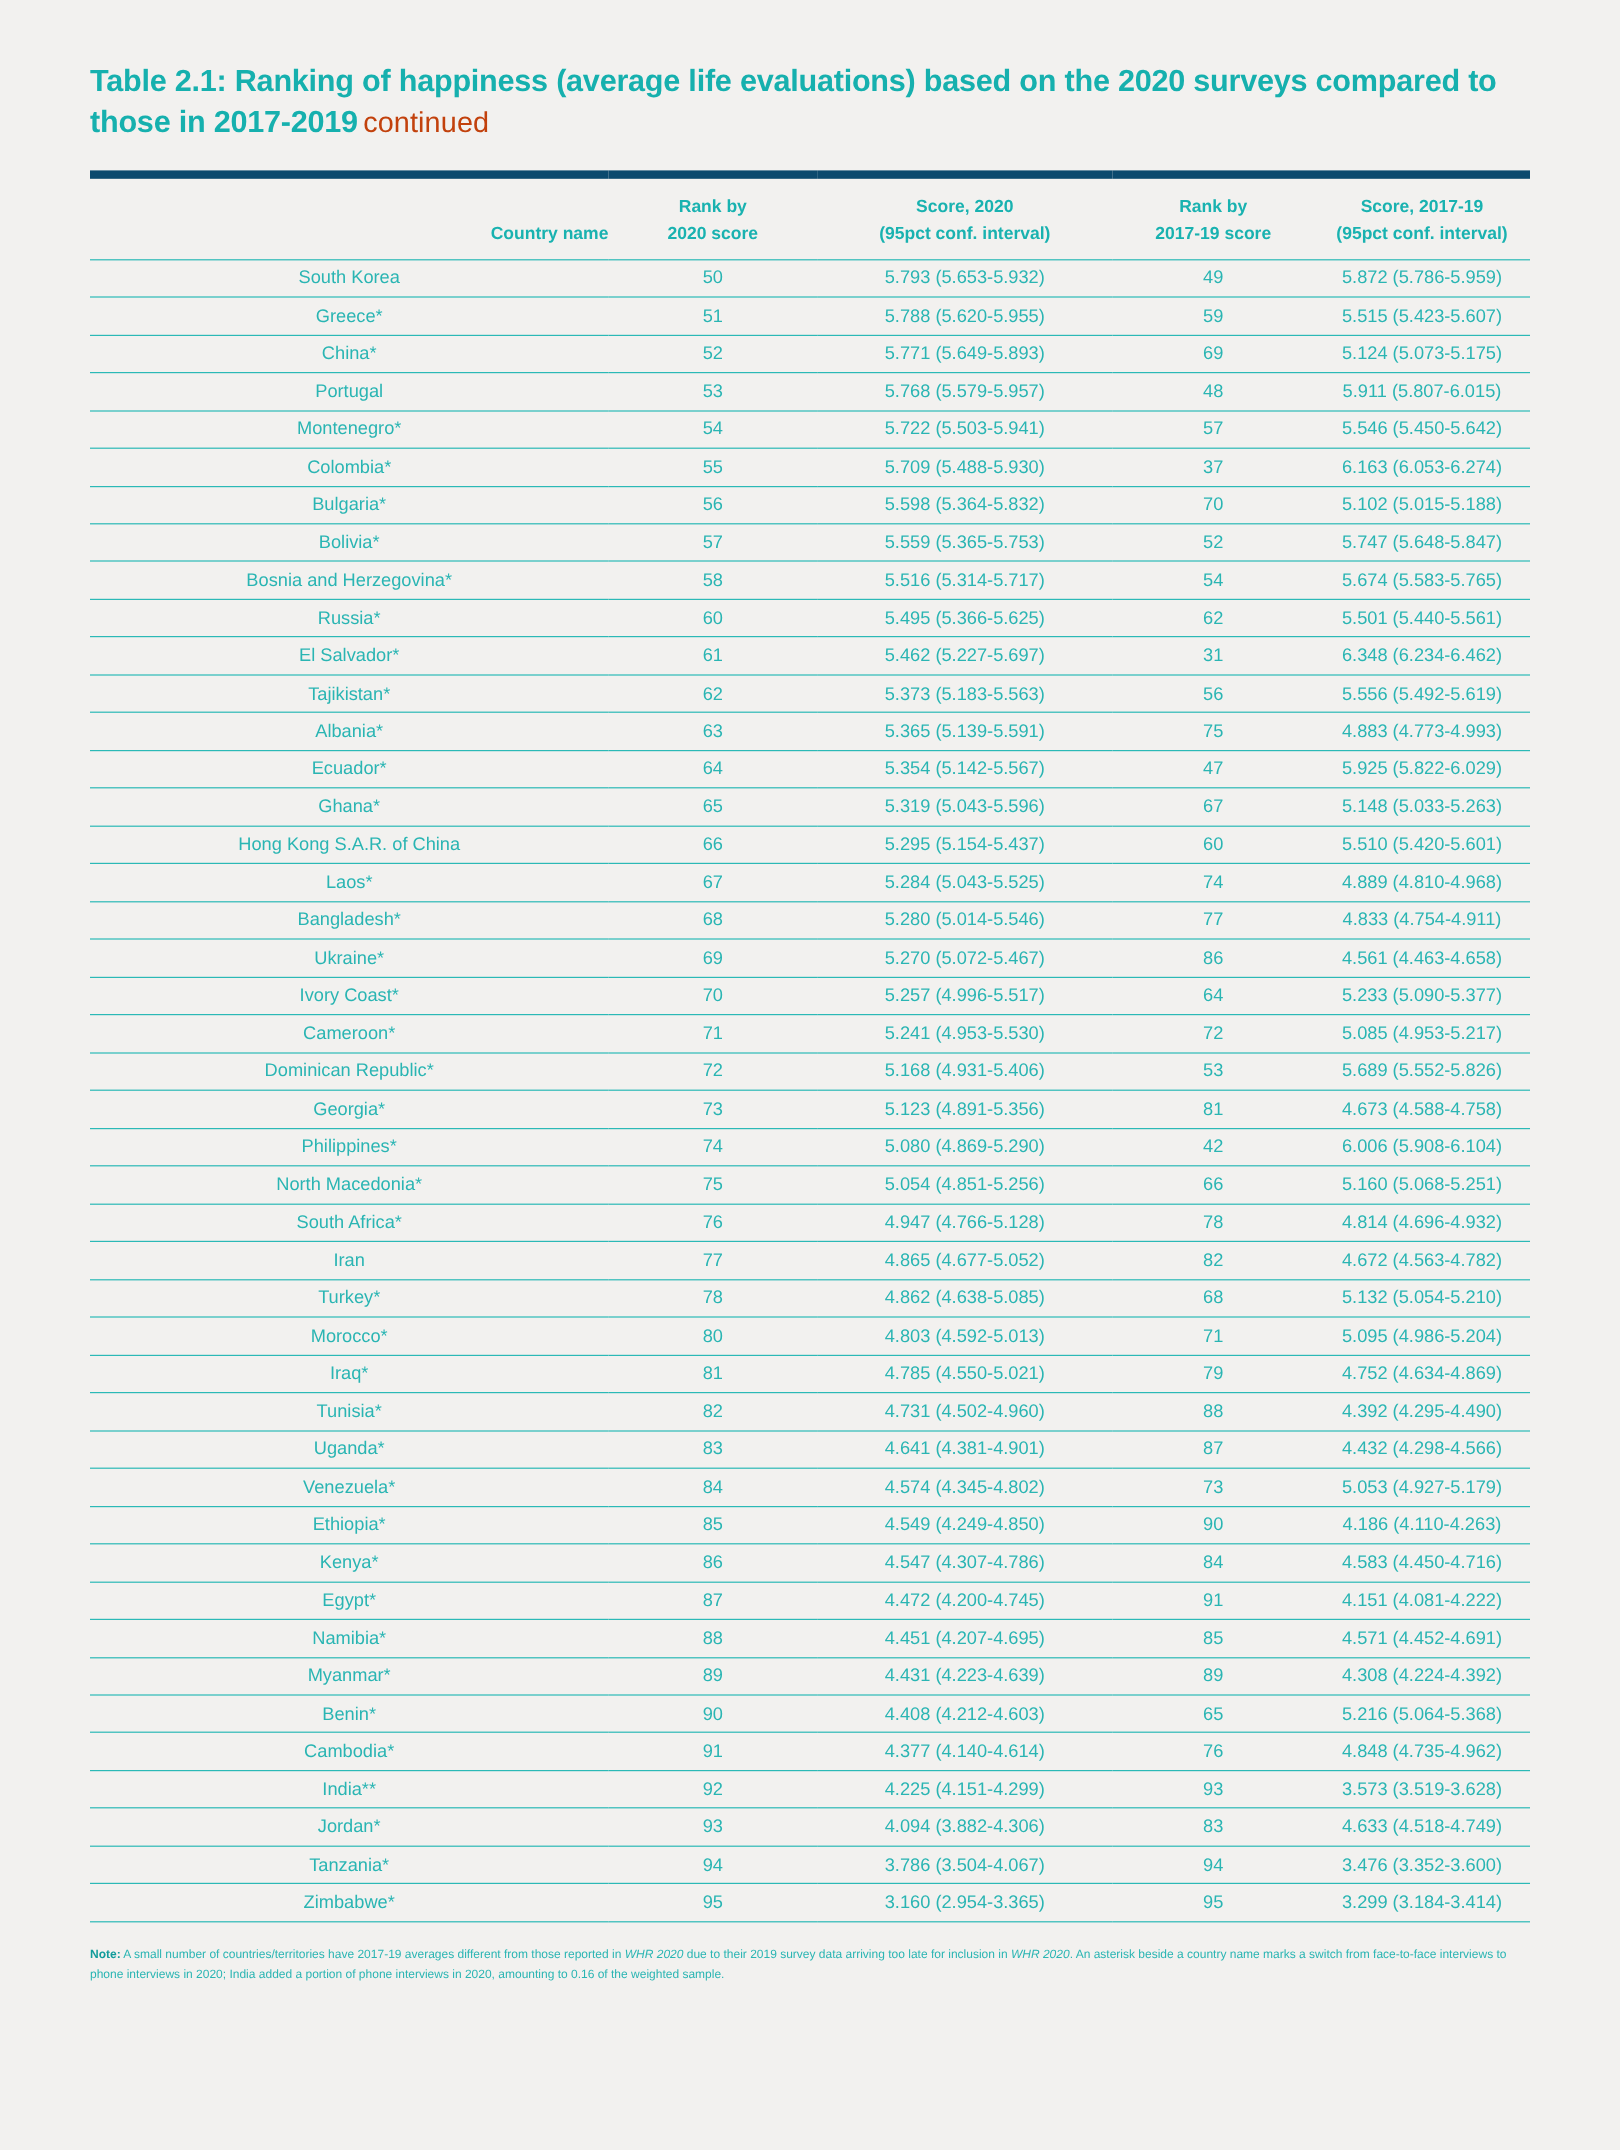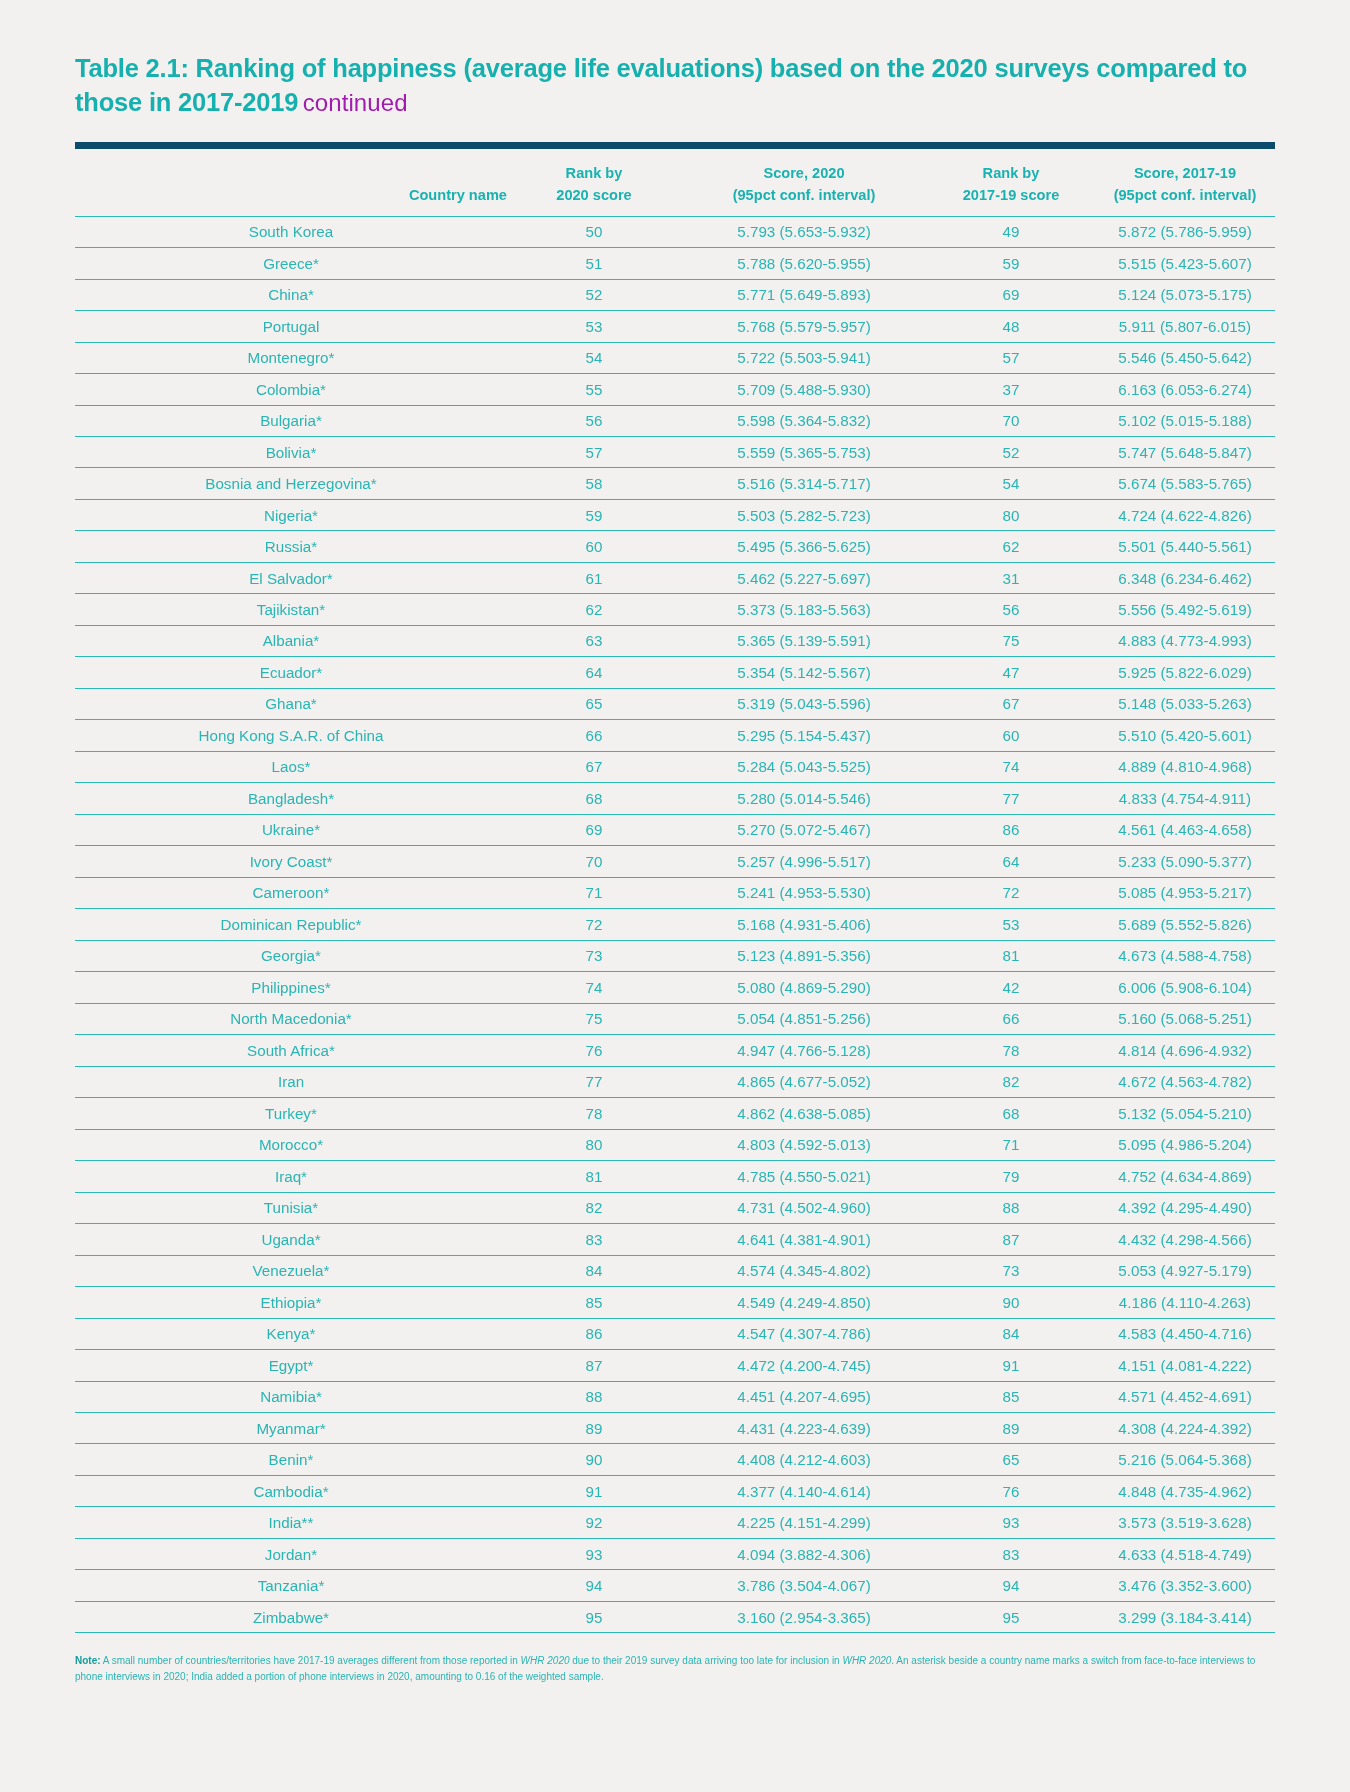--- a/index.html
+++ b/index.html
@@ -25,21 +25,21 @@
   .title-line {
     font-size: 25.5px;
     font-weight: bold;
     color: #16b0ae;
     line-height: 1.33;
     letter-spacing: -0.2px;
   }
   .title-cont {
     font-weight: normal;
     font-size: 24px;
-    color: #a21caf;
+    color: #c2410c;
     letter-spacing: 0.1px;
   }
   
   table.ranking {
     width: 100%;
     border-collapse: collapse;
     table-layout: fixed;
   }
   table.ranking col.c-country { width: 36.0%; }
   table.ranking col.c-rank20  { width: 14.5%; }
@@ -200,27 +200,20 @@
           <td class="num">5.747 (5.648-5.847)</td>
         </tr>
         <tr>
           <td class="country">Bosnia and Herzegovina*</td>
           <td class="num">58</td>
           <td class="num">5.516 (5.314-5.717)</td>
           <td class="num">54</td>
           <td class="num">5.674 (5.583-5.765)</td>
         </tr>
         <tr>
-          <td class="country">Nigeria*</td>
-          <td class="num">59</td>
-          <td class="num">5.503 (5.282-5.723)</td>
-          <td class="num">80</td>
-          <td class="num">4.724 (4.622-4.826)</td>
-        </tr>
-        <tr>
           <td class="country">Russia*</td>
           <td class="num">60</td>
           <td class="num">5.495 (5.366-5.625)</td>
           <td class="num">62</td>
           <td class="num">5.501 (5.440-5.561)</td>
         </tr>
         <tr>
           <td class="country">El Salvador*</td>
           <td class="num">61</td>
           <td class="num">5.462 (5.227-5.697)</td>

